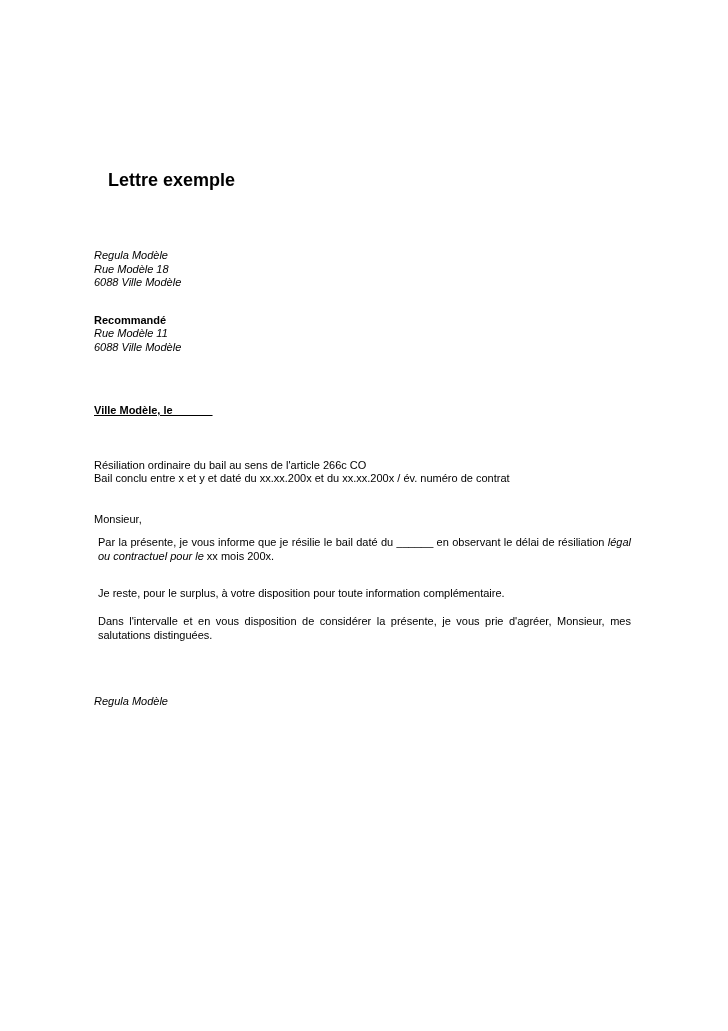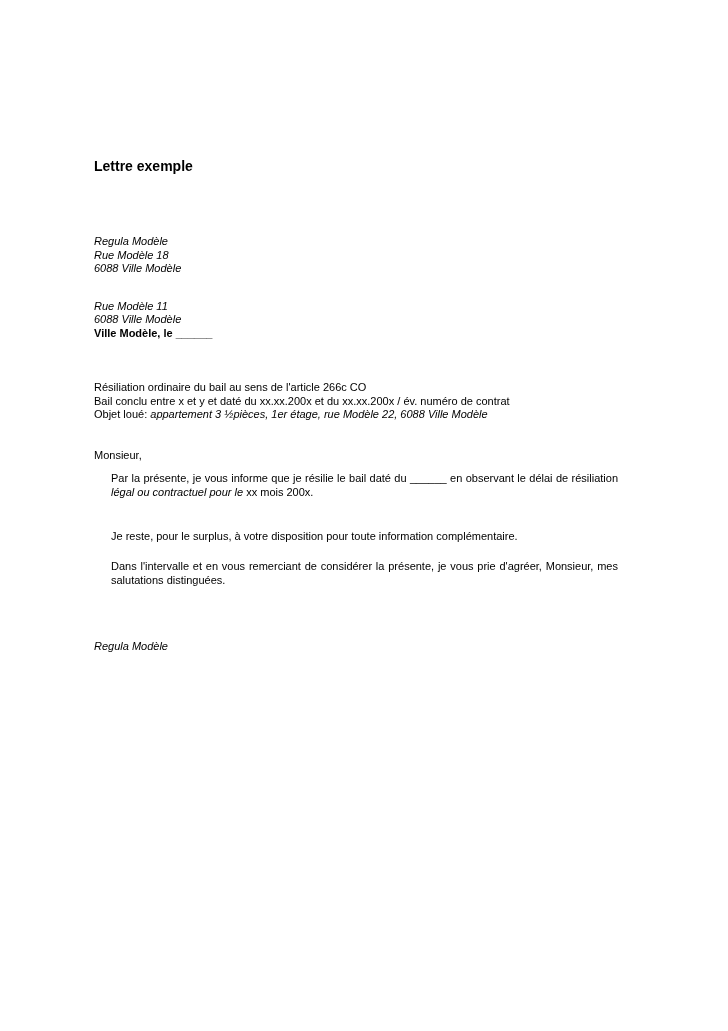--- a/index.html
+++ b/index.html
@@ -14,41 +14,43 @@
     background: #ffffff;
     color: #000000;
     font-family: "Liberation Sans", sans-serif;
     font-size: 11px;
     line-height: 13.5px;
     box-sizing: border-box;
     padding: 156px 93px 0 94px;
     overflow: hidden;
   }
   .title {
-    font-size: 14px;
+    font-size: 18px;
     line-height: 20px;
     font-weight: bold;
-    margin: 0;
+    margin: 14px;
     padding: 0;
   }
   .italic { font-style: italic; }
   .bold   { font-weight: bold; }
   .addr-line { display: block; }
   .sender-block    { margin-top: 59px; }
   .recipient-block { margin-top: 24px; }
   .dateline {
+    margin-top: 50px;
     font-weight: bold;
+    text-decoration: underline;
   }
   .subject-block {
     margin-top: 41px;
     font-weight: normal;
   }
   .salutation { margin: 27px 0 0 0; }
   .para {
-    margin: 17px;
+    margin: 4px;
     text-align: justify;
   }
   .para-1 { margin-top: 10px; }
   .para-2 { margin-top: 10px; }
   .para-3 { margin-top: 15px; }
   .signature {
     margin: 53px 0 0 0;
     font-style: italic;
   }
 </style>
@@ -59,35 +61,35 @@
 
   <h1 class="title">Lettre exemple</h1>
 
   <div class="sender-block italic">
     <span class="addr-line">Regula Modèle</span>
     <span class="addr-line">Rue Modèle 18</span>
     <span class="addr-line">6088 Ville Modèle</span>
   </div>
 
   <div class="recipient-block">
+    <span class="addr-line bold">Recommandé</span>
     <span class="addr-line italic">Rue Modèle 11</span>
     <span class="addr-line italic">6088 Ville Modèle</span>
   </div>
 
   <div class="dateline">Ville Modèle, le ______</div>
 
   <div class="subject-block">
     <span class="addr-line">Résiliation ordinaire du bail au sens de l'article 266c CO</span>
     <span class="addr-line">Bail conclu entre x et y et daté du xx.xx.200x et du xx.xx.200x / év. numéro de contrat</span>
-    <span class="addr-line"><span>Objet loué: </span><span class="italic">appartement 3 ½pièces, 1er étage, rue Modèle 22, 6088 Ville Modèle</span></span>
   </div>
 
   <p class="salutation">Monsieur,</p>
 
   <p class="para para-1"><span>Par la présente, je vous informe que je résilie le bail daté du ______ en observant le délai de résiliation </span><span class="italic">légal ou contractuel pour le </span><span>xx mois 200x.</span></p>
 
   <p class="para para-2"><br><span>Je reste, pour le surplus, à votre disposition pour toute information complémentaire.</span></p>
 
-  <p class="para para-3">Dans l'intervalle et en vous remerciant de considérer la présente, je vous prie d'agréer, Monsieur, mes salutations distinguées.</p>
+  <p class="para para-3">Dans l'intervalle et en vous disposition de considérer la présente, je vous prie d'agréer, Monsieur, mes salutations distinguées.</p>
 
   <p class="signature">Regula Modèle</p>
 
 </div>
 
 </body></html>

